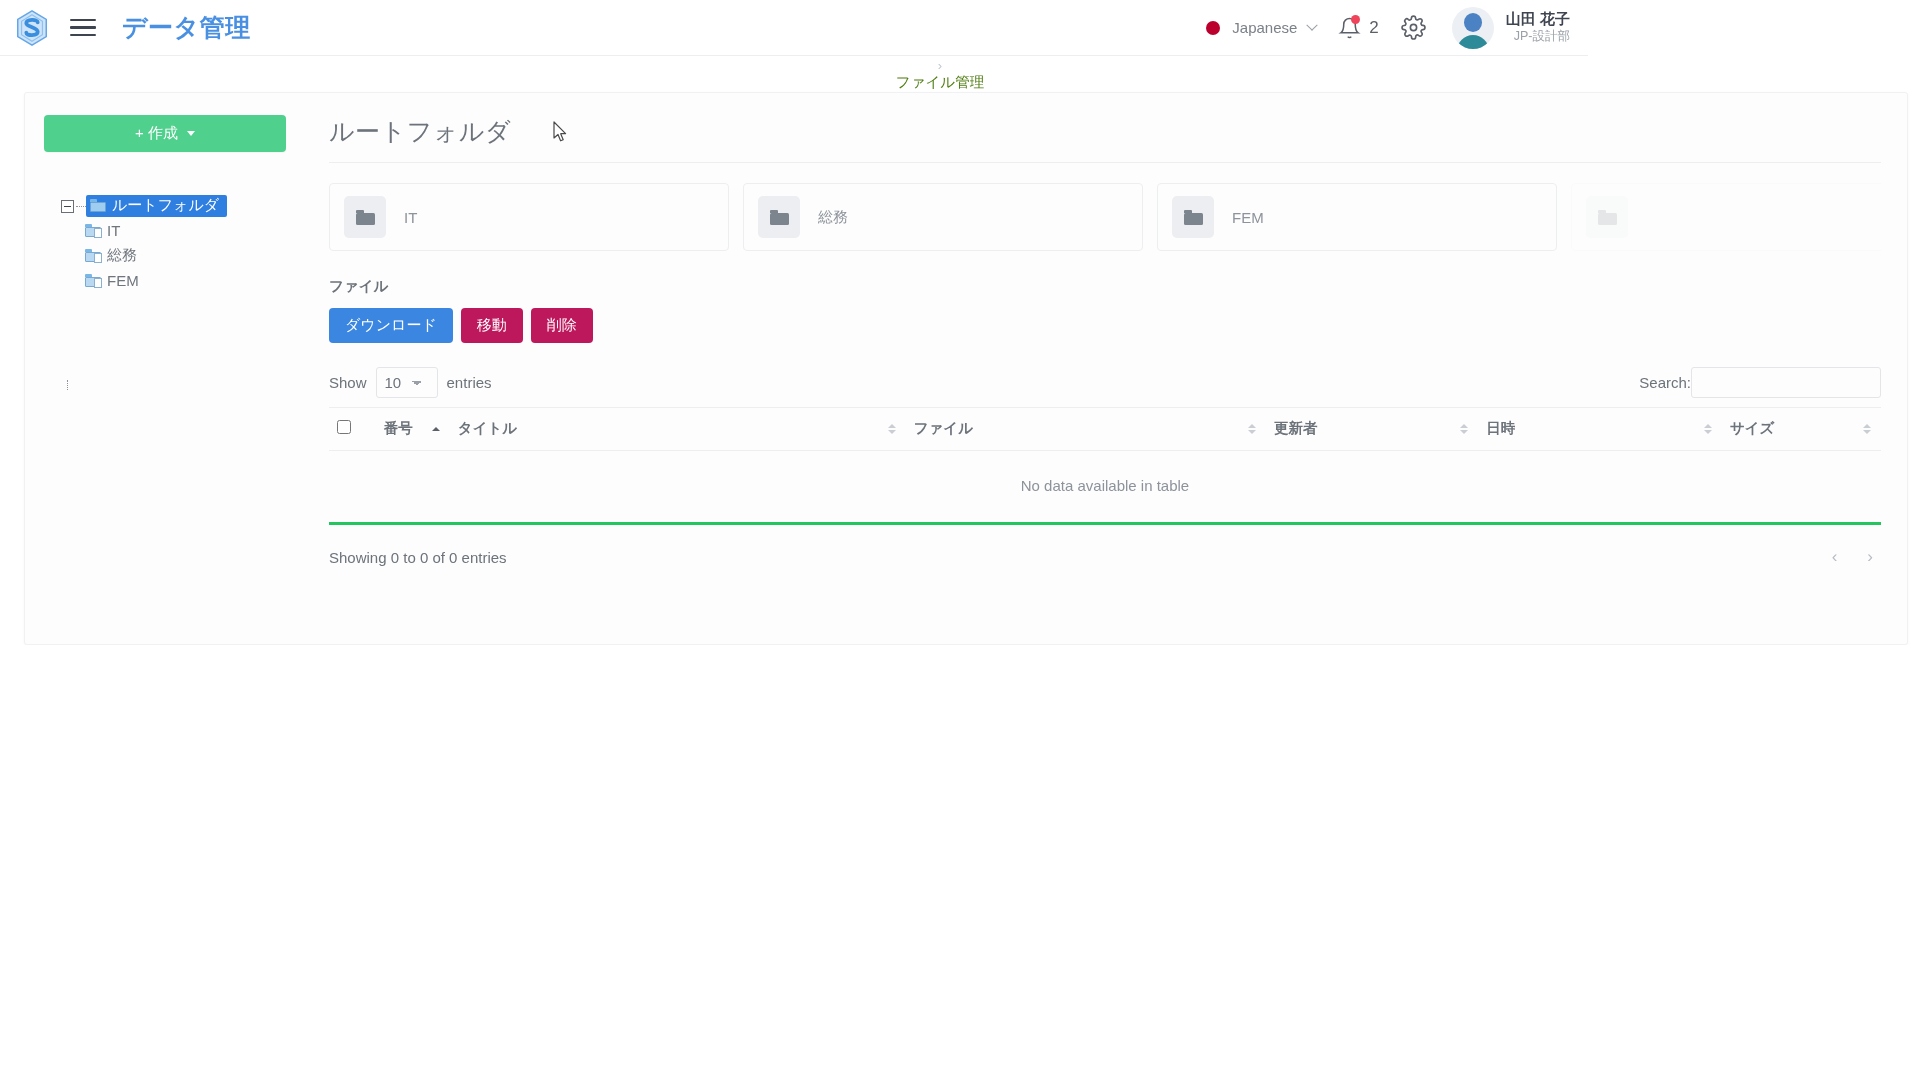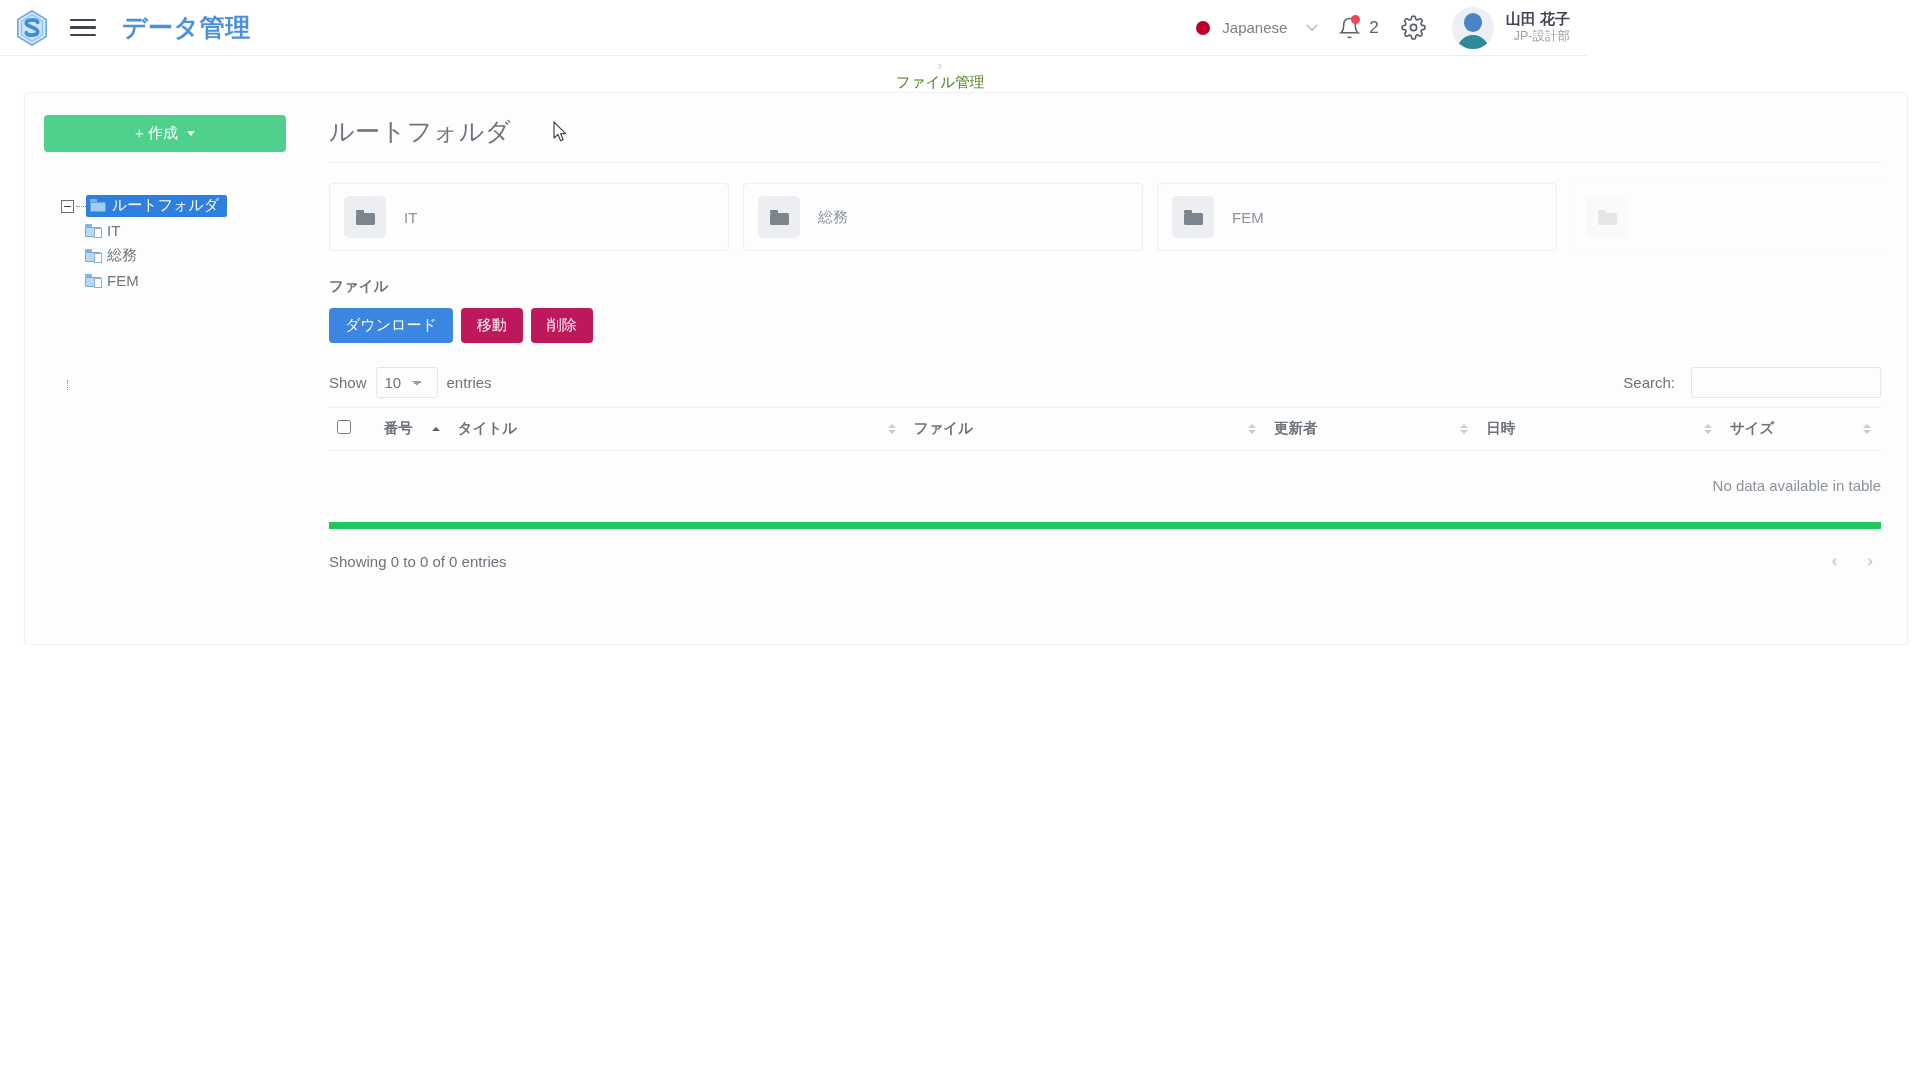--- a/index.html
+++ b/index.html
@@ -45,21 +45,21 @@
   }
   .nav-right {
     margin-left: auto; display: flex; align-items: center;
     margin-right: 18px; gap: 0;
   }
   .lang-dot {
     width: 14px; height: 14px; border-radius: 50%;
     background: #bc002d; margin-right: 12px;
   }
   .lang-label {
-    font-size: 15px; color: #7b8189; margin-right: 21px;
+    font-size: 15px; color: #7b8189; margin-right: 11px;
   }
   .chev {
     display: inline-block; width: 8px; height: 8px;
     border-right: 1.6px solid #9aa0a8; border-bottom: 1.6px solid #9aa0a8;
     transform: rotate(45deg) translate(-2px,-2px);
     margin-right: 22px;
   }
   .bell-wrap { position: relative; margin-right: 6px; display:flex; align-items:center; }
   .bell-badge {
     position: absolute; top: -1px; right: 1px;
@@ -268,21 +268,21 @@
     padding-left: 8px; cursor: pointer;
     appearance: none; -webkit-appearance: none;
     background-image:
       linear-gradient(45deg, transparent 50%, #9aa0a8 50%),
       linear-gradient(135deg, #9aa0a8 50%, transparent 50%);
     background-position: calc(100% - 20px) 13px, calc(100% - 15px) 13px;
     background-size: 5px 5px, 5px 5px;
     background-repeat: no-repeat;
   }
   .dt-search {
-    margin-left: auto; display: flex; align-items: center; gap: 16px;
+    margin-left: auto; display: flex; align-items: center; gap: 0;
     font-size: 15px; color: #6d737b;
   }
   .dt-search input {
     width: 190px; height: 31px;
     border: 1px solid #e3e5e8; border-radius: 3px;
     background: #fdfdfd; font-family: inherit; font-size: 14px;
     padding: 0 7px; color: #4b5058; outline: none;
   }
 
   table.dt {
@@ -307,23 +307,23 @@
     border-left:4px solid transparent; border-right:4px solid transparent;
   }
   th .sort-ar i.up { border-bottom: 4.5px solid #c9ced4; }
   th .sort-ar i.dn { border-top: 4.5px solid #c9ced4; }
   th.active .sort-ar i.up { border-bottom-color: #5b6068; }
   .th-check { width: 44px; }
   .th-check input {
     width: 14px; height: 14px; cursor: pointer; margin: 0;
   }
   td.empty {
-    text-align: right; font-size: 15px; color: #8d939b;
+    text-align: center; font-size: 15px; color: #8d939b;
     padding: 26px 0 28px 0;
-    border-bottom: 7px solid #22c55e;
+    border-bottom: 3px solid #22c55e;
   }
   .dt-bottom {
     display: flex; align-items: center;
     margin-top: 22px; font-size: 15px; color: #6d737b;
   }
   .pager { margin-left: auto; display: flex; gap: 30px; margin-right: 8px;}
   .pager span {
     color: #b7bcc3; font-size: 17px; cursor: pointer;
     user-select: none;
   }

